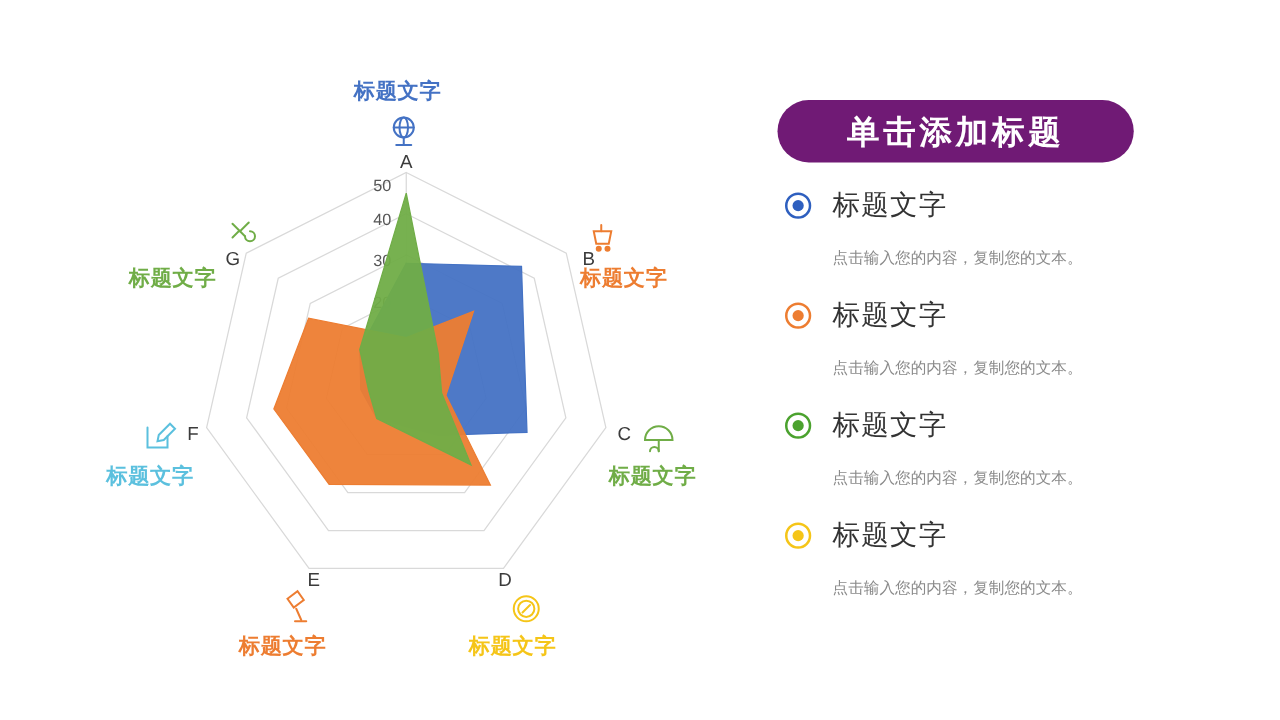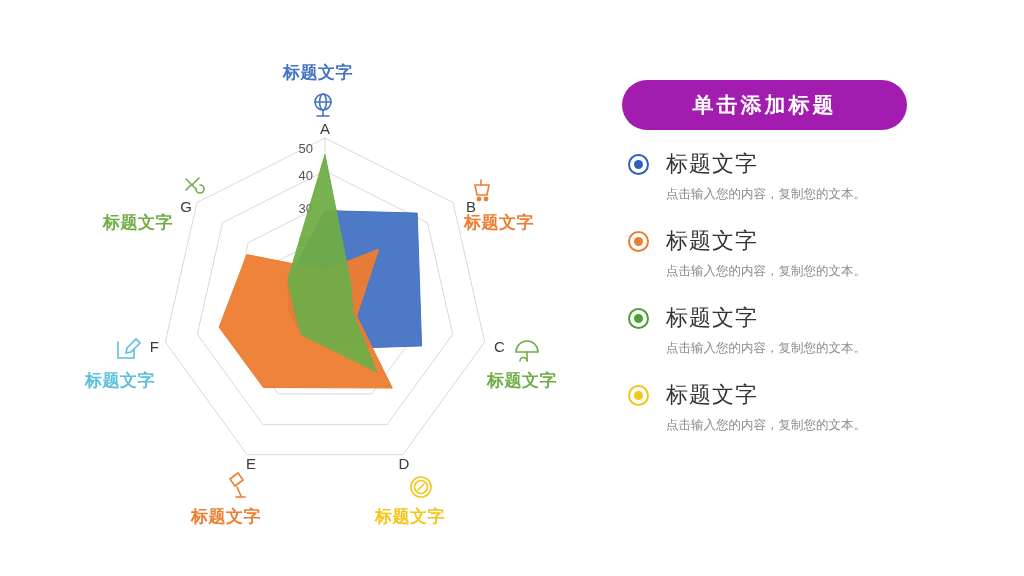--- a/index.html
+++ b/index.html
@@ -55,24 +55,24 @@
     top: 0;
     width: 424px;
     height: 576px;
   }
   .title-pill {
     position: absolute;
     left: 22px;
     top: 80px;
     width: 285px;
     height: 50px;
-    background: #a21caf;
+    background: #701a75;
     border-radius: 25px;
     color: #ffffff;
-    font-size: 21px;
+    font-size: 26px;
     font-weight: bold;
     letter-spacing: 3px;
     display: flex;
     align-items: center;
     justify-content: center;
   }
   .legend-list {
     position: absolute;
     left: 18px;
     top: 150px;
@@ -105,21 +105,21 @@
   }
   .legend-heading {
     font-size: 22px;
     color: #333333;
     line-height: 28px;
     letter-spacing: 1px;
   }
   .legend-desc {
     font-size: 12.5px;
     color: #8a8a8a;
-    margin-top: 8px;
+    margin-top: 20px;
     line-height: 17px;
   }
 </style>
 </head>
 <body>
 
 <div class="page">
 
   <div class="chart-panel">
 

